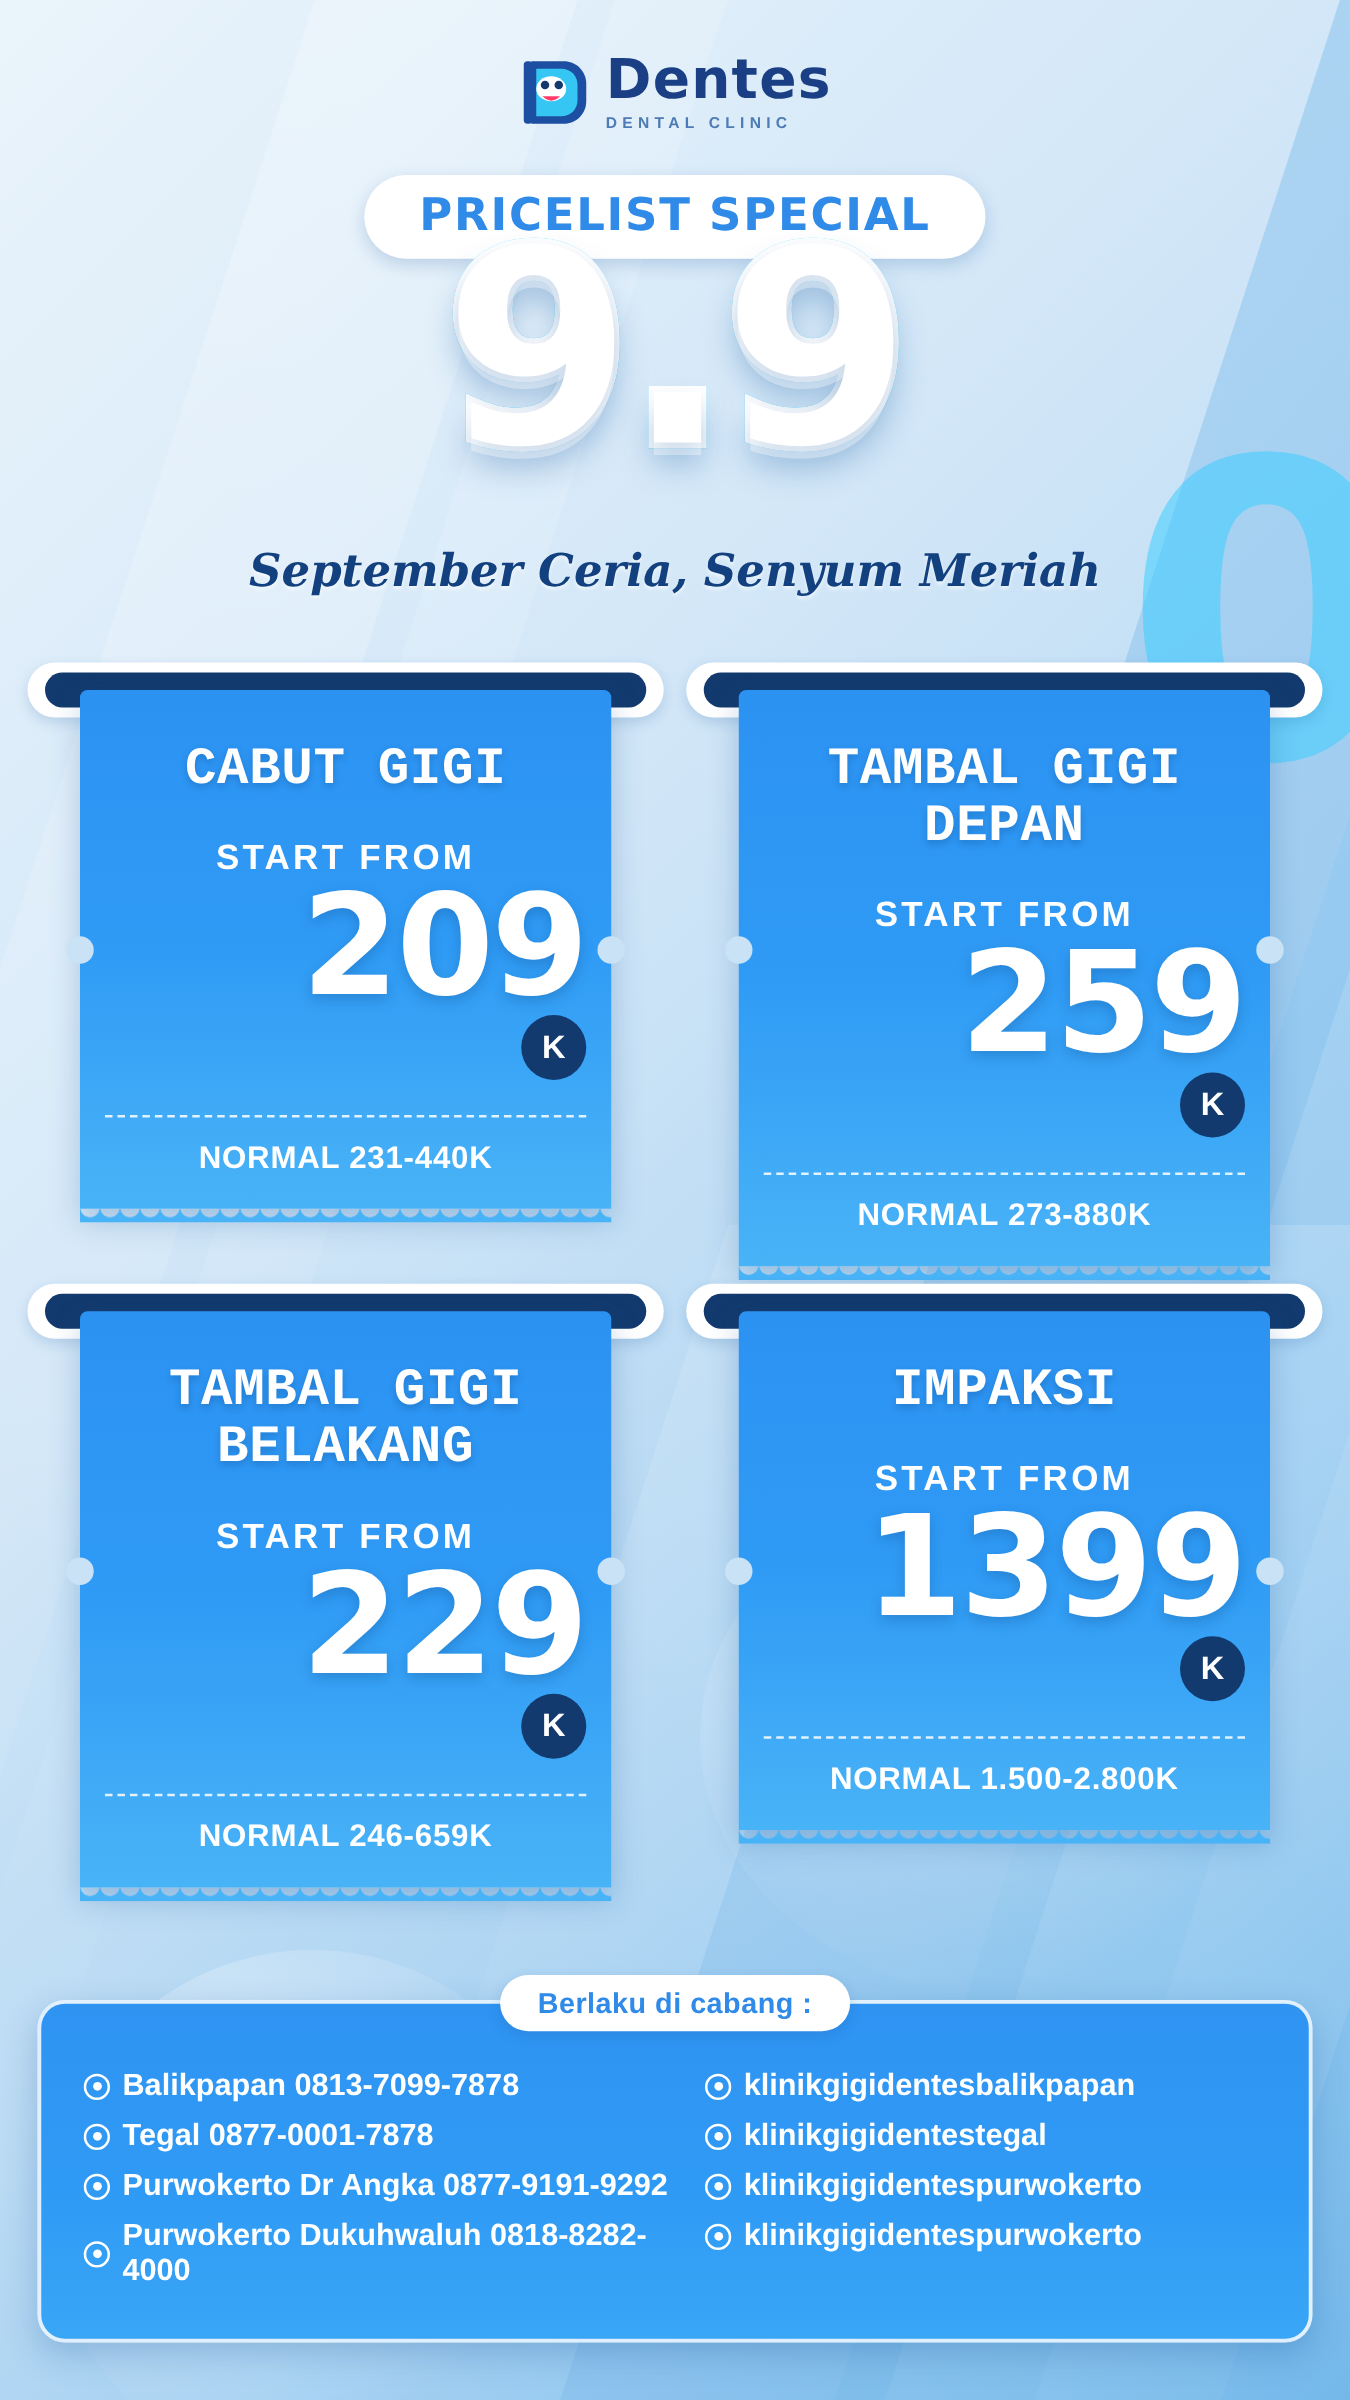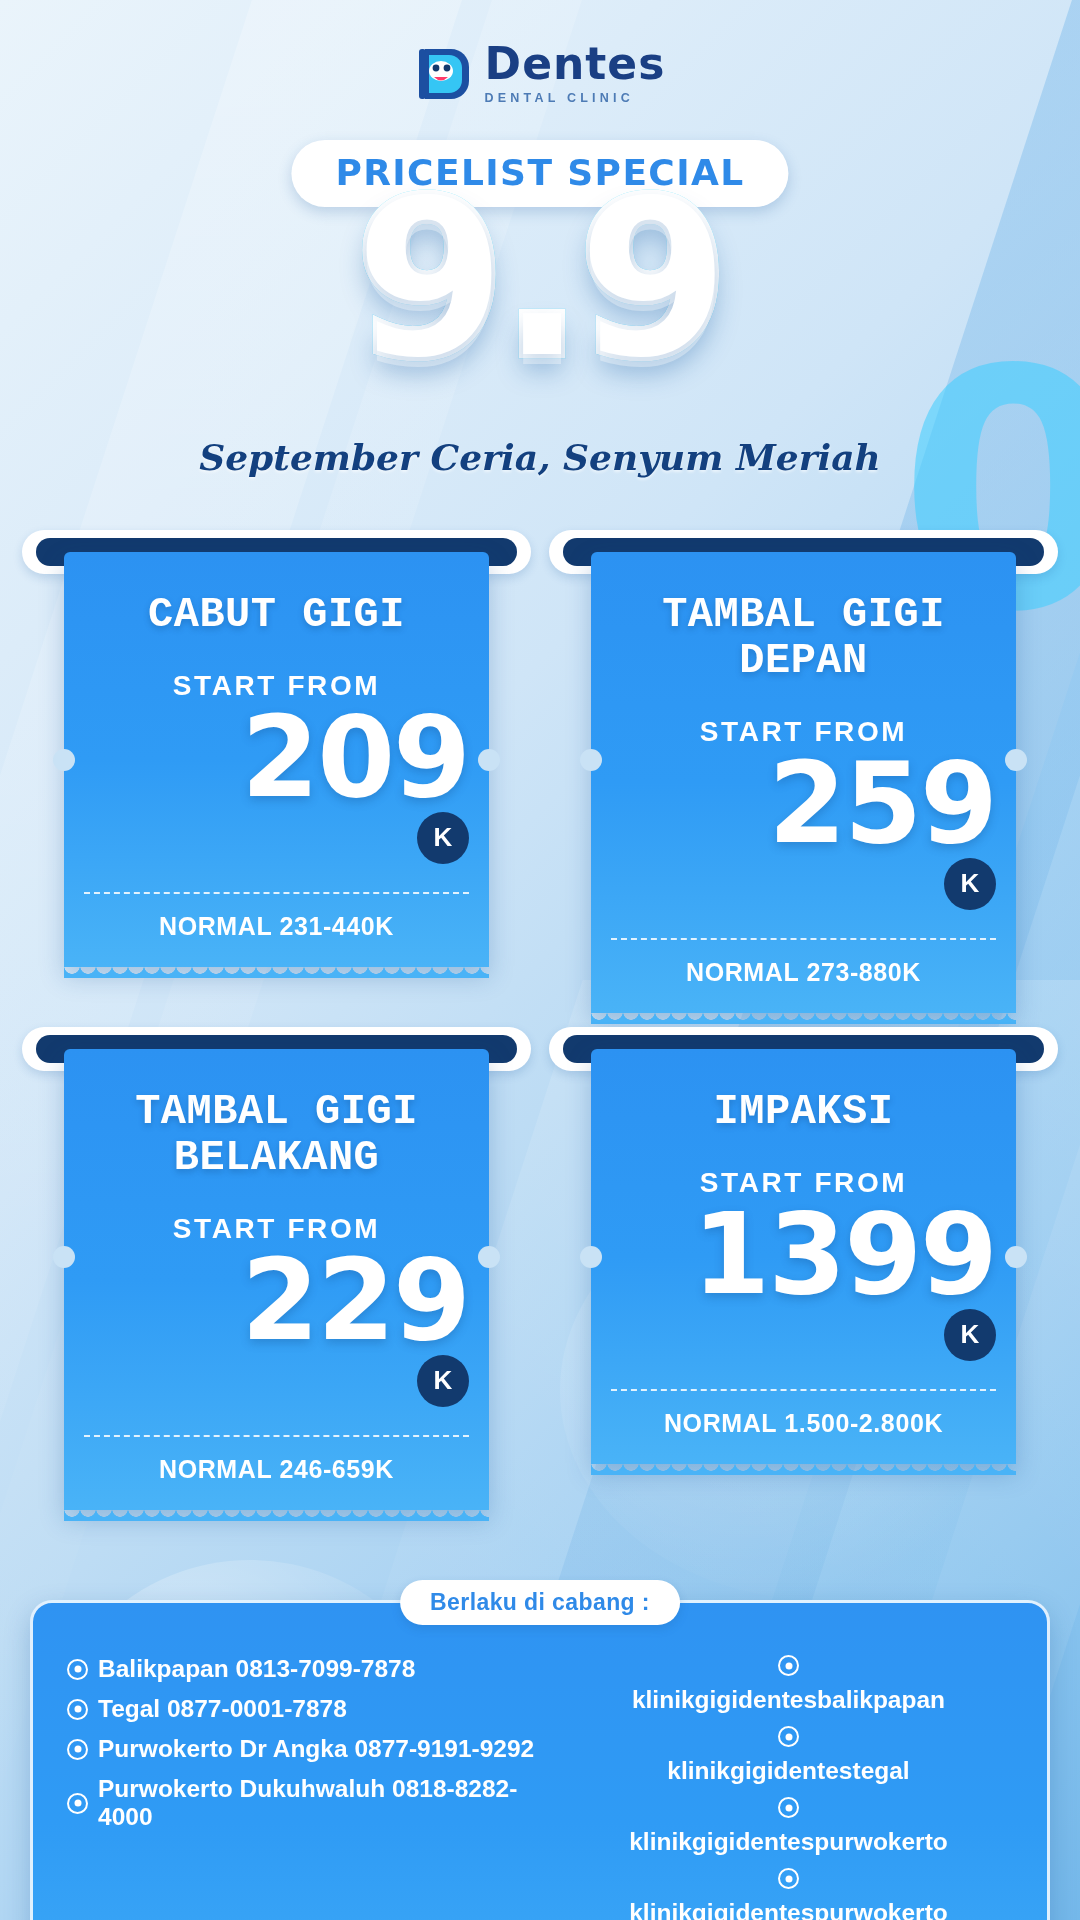--- a/index.html
+++ b/index.html
@@ -205,21 +205,21 @@
   }
   .f-icon {
     flex: 0 0 auto; width: 21px; height: 21px; border-radius: 50%;
     border: 2.4px solid #fff; position: relative;
   }
   .f-icon::after {
     content: ""; position: absolute; left: 50%; top: 50%;
     transform: translate(-50%,-50%);
     width: 7px; height: 7px; border-radius: 50%; background: #fff;
   }
-  .col-right .f-item { padding-left: 24px; flex-direction: column; }
+  .col-right .f-item { padding-left: 24px; }
 </style>
 </head>
 <body>
 
 <div class="poster">
 
   <div class="bg-streak s1"></div>
   <div class="bg-streak s2"></div>
   <div class="bg-streak s3"></div>
   <div class="bg-streak s4"></div>

